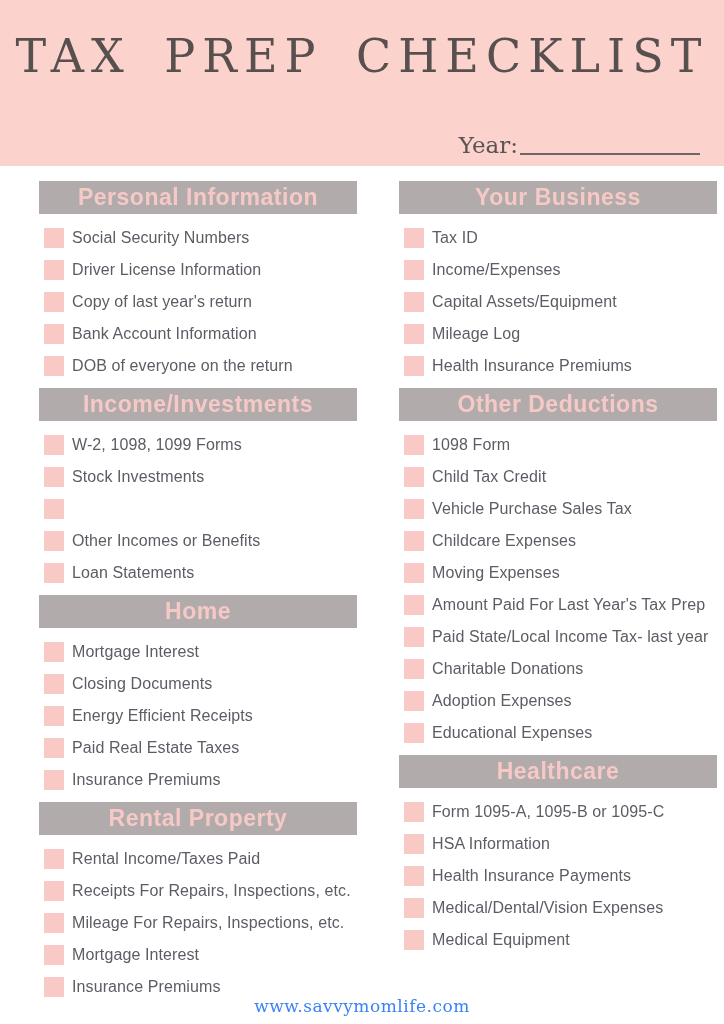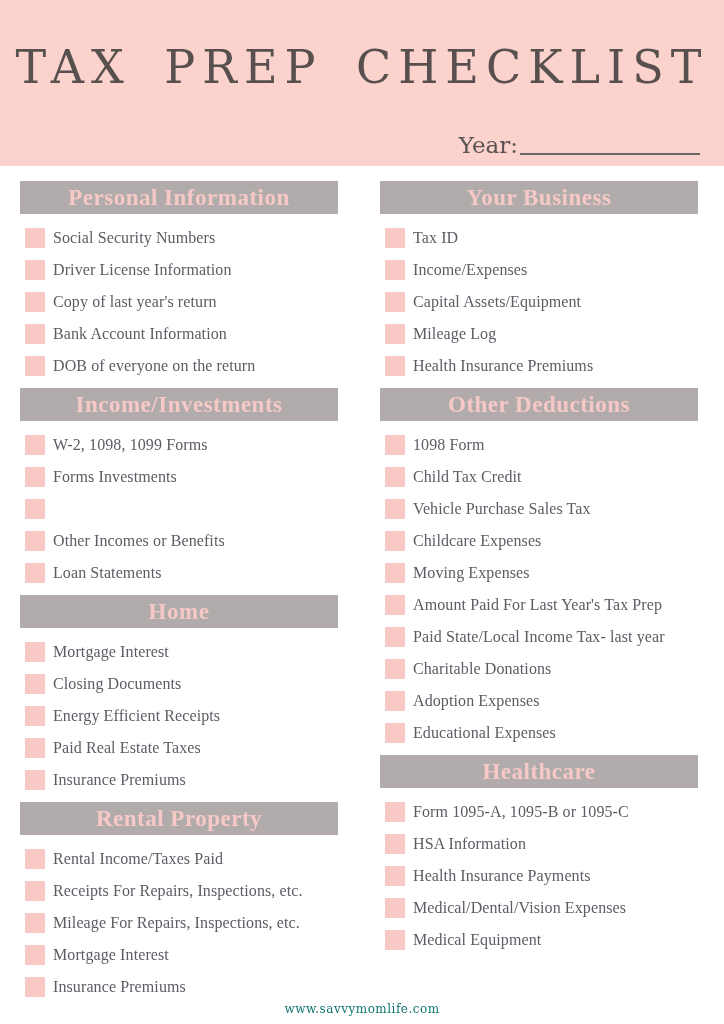--- a/index.html
+++ b/index.html
@@ -14,21 +14,21 @@
     font-family: "Liberation Sans", sans-serif;
   }
   
   .banner {
     width: 100%;
     height: 166px;
     background: #fcd2cc;
     position: relative;
   }
   .banner-title {
-    padding-top: 40px;
+    padding-top: 29px;
     text-align: center;
     font-family: "DejaVu Serif", serif;
     font-weight: 400;
     font-size: 46px;
     letter-spacing: 7px;
     word-spacing: 12px;
     color: #57504f;
     white-space: nowrap;
   }
   .year-row {
@@ -46,24 +46,23 @@
     width: 180px;
     height: 1px;
     border-bottom: 2px solid #6e6666;
     margin-left: 2px;
     margin-bottom: 3px;
   }
   
   .columns {
     display: flex;
     margin-top: 15px;
-    padding-left: 20px;
+    padding-left: 39px;
     padding-right: 21px;
     gap: 42px;
-    font-family: Liberation Serif, serif;
   }
   .column { width: 318px; flex: 0 0 318px; }
   
   .section { margin-bottom: 6px; }
   .section-bar {
     height: 33px;
     background: #b1abab;
     display: flex;
     align-items: center;
     justify-content: center;
@@ -97,22 +96,22 @@
     letter-spacing: 0.1px;
   }
   
   .footer {
     position: absolute;
     left: 0;
     right: 0;
     bottom: 8px;
     text-align: center;
     font-family: "DejaVu Serif", serif;
-    font-size: 12px;
-    color: #0f766e;
+    font-size: 17px;
+    color: #3b82f6;
     letter-spacing: 0.5px;
   }
 </style>
 </head>
 <body>
 
 <div class="page">
 
   <div class="banner">
     <div class="banner-title">TAX PREP CHECKLIST</div>
@@ -161,21 +160,21 @@
         <span class="section-bar-label">Income/Investments</span>
       </div>
       <div class="section-items">
     <div class="item">
       <span class="checkbox"></span>
       <span class="item-label">W-2, 1098, 1099 Forms</span>
     </div>
 
     <div class="item">
       <span class="checkbox"></span>
-      <span class="item-label">Forms Investments</span>
+      <span class="item-label">Stock Investments</span>
     </div>
 
     <div class="item">
       <span class="checkbox"></span>
     </div>
 
     <div class="item">
       <span class="checkbox"></span>
       <span class="item-label">Other Incomes or Benefits</span>
     </div>

